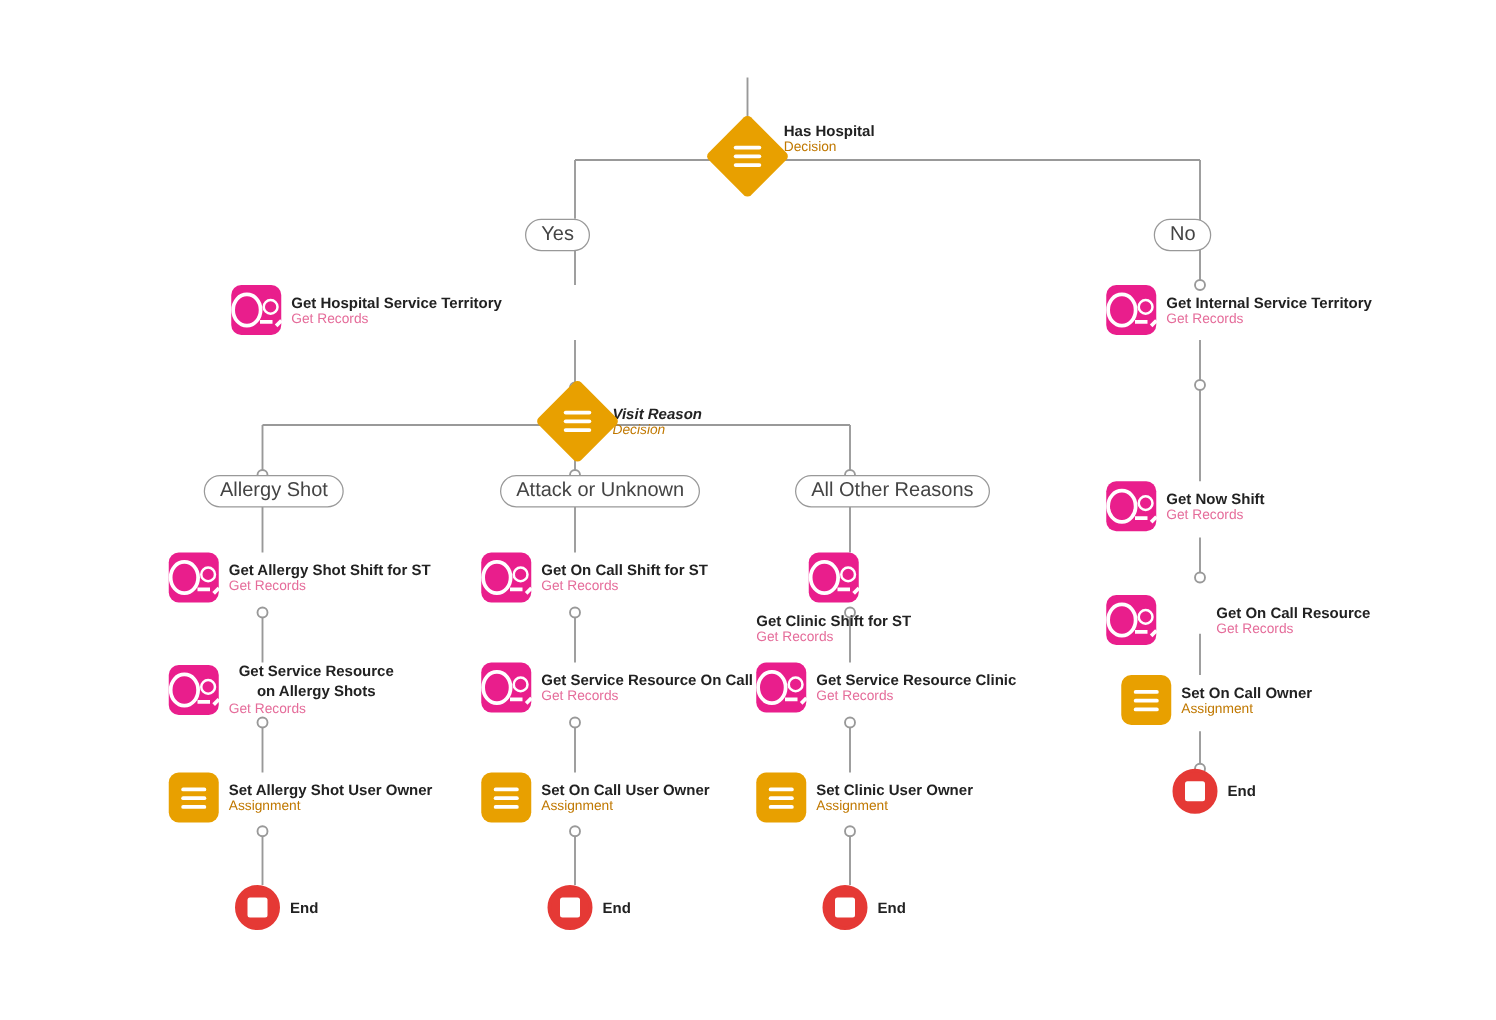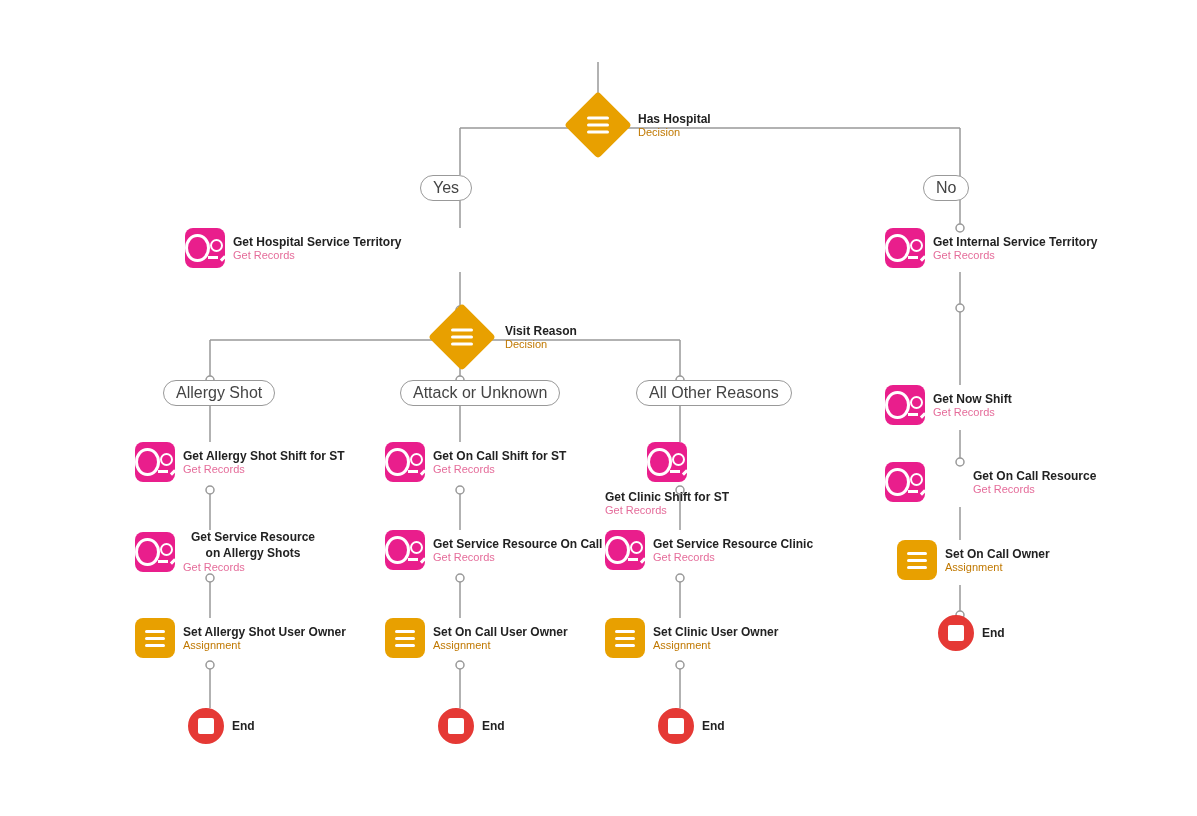--- a/index.html
+++ b/index.html
@@ -283,21 +283,21 @@
     <circle cx="680" cy="578" r="4" fill="white" stroke="#999" stroke-width="1.5"></circle>
     <circle cx="960" cy="462" r="4" fill="white" stroke="#999" stroke-width="1.5"></circle>
     <circle cx="210" cy="665" r="4" fill="white" stroke="#999" stroke-width="1.5"></circle>
     <circle cx="460" cy="665" r="4" fill="white" stroke="#999" stroke-width="1.5"></circle>
     <circle cx="680" cy="665" r="4" fill="white" stroke="#999" stroke-width="1.5"></circle>
     <circle cx="960" cy="615" r="4" fill="white" stroke="#999" stroke-width="1.5"></circle>
   </svg>
 
 
   <div style="position:absolute; top:98px; left:571px;">
-    <div style="display:flex; align-items:center; gap:13px;">
+    <div style="display:flex; gap:2px;">
       <div class="diamond-wrap">
         <div class="diamond"></div>
         <div class="diamond-inner">
           <div class="diamond-lines">
             <div class="diamond-line"></div>
             <div class="diamond-line"></div>
             <div class="diamond-line"></div>
           </div>
         </div>
       </div>
@@ -336,21 +336,21 @@
         <div class="magnify-handle"></div>
       </div>
     </div>
     <div class="node-label">
       <span class="node-title">Get Internal Service Territory</span>
       <span class="node-subtitle">Get Records</span>
     </div>
   </div>
 
   <div style="position:absolute; top:310px; left:435px;">
-    <div style="display:flex; align-items:center; gap:16px;">
+    <div style="display:flex; align-items:center; gap:1px;font-style:italic;">
       <div class="diamond-wrap">
         <div class="diamond"></div>
         <div class="diamond-inner">
           <div class="diamond-lines">
             <div class="diamond-line"></div>
             <div class="diamond-line"></div>
             <div class="diamond-line"></div>
           </div>
         </div>
       </div>
@@ -416,21 +416,21 @@
         <div class="magnify-circle"></div>
         <div class="magnify-handle"></div>
       </div>
     </div>
     <div class="node-label">
       <span class="node-title">Get Clinic Shift for ST</span>
       <span class="node-subtitle">Get Records</span>
     </div>
   </div>
 
-  <div class="node" style="top:462px; left:885px;gap:48px;">
+  <div class="node" style="top:476px; left:885px;gap:48px;">
     <div class="get-records-icon">
       <div class="magnify">
         <div class="magnify-circle"></div>
         <div class="magnify-handle"></div>
       </div>
     </div>
     <div class="node-label">
       <span class="node-title">Get On Call Resource</span>
       <span class="node-subtitle">Get Records</span>
     </div>

